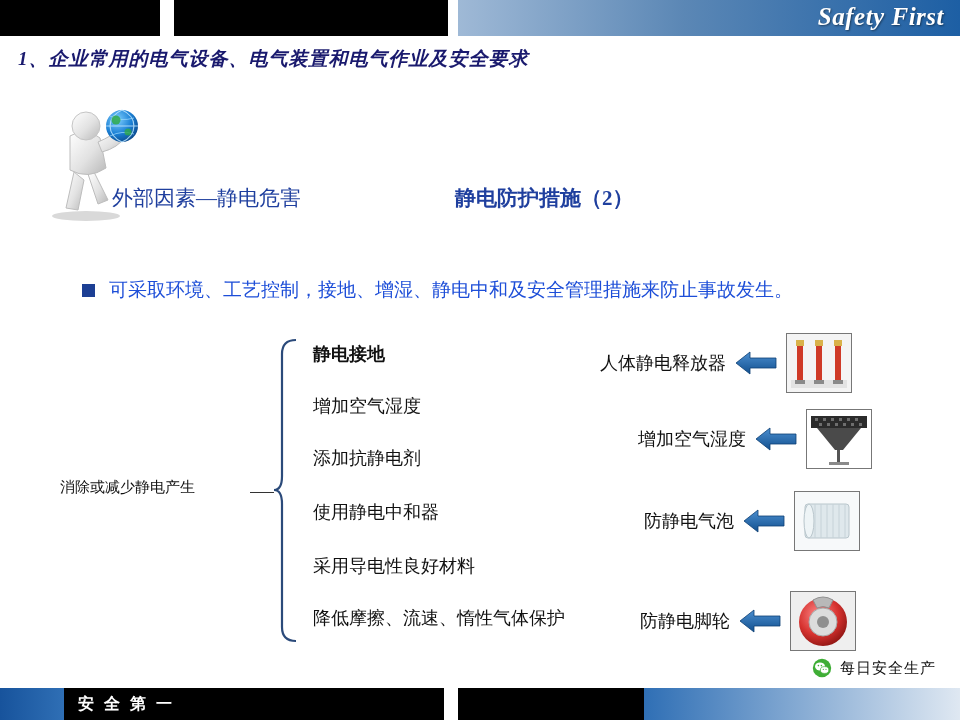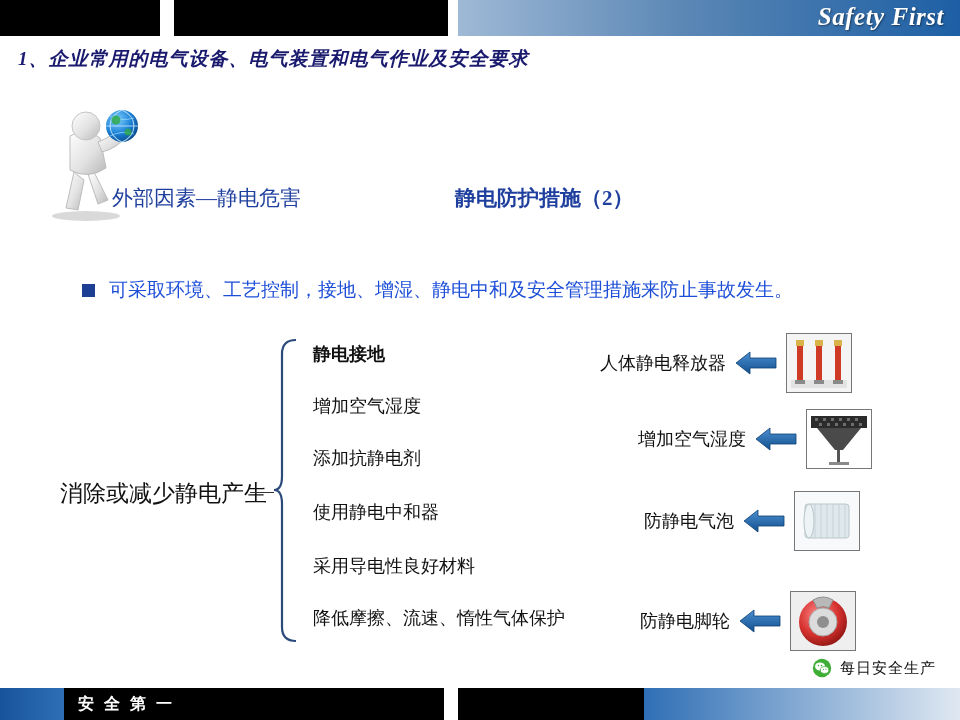--- a/index.html
+++ b/index.html
@@ -100,21 +100,21 @@
   .bullet-text {
     font-size: 19px;
     color: #1d4ed8;
     font-family: "Liberation Serif", serif;
   }
 
   
   .group-label {
     position: absolute;
     left: 60px; top: 478px;
-    font-size: 23px;
+    font-size: 15px;
     color: #111;
     font-family: "Liberation Serif", serif;
   }
   
   .group-stub {
     position: absolute;
     left: 250px; top: 492px;
     width: 24px; height: 1px;
     background: #333;
   }

